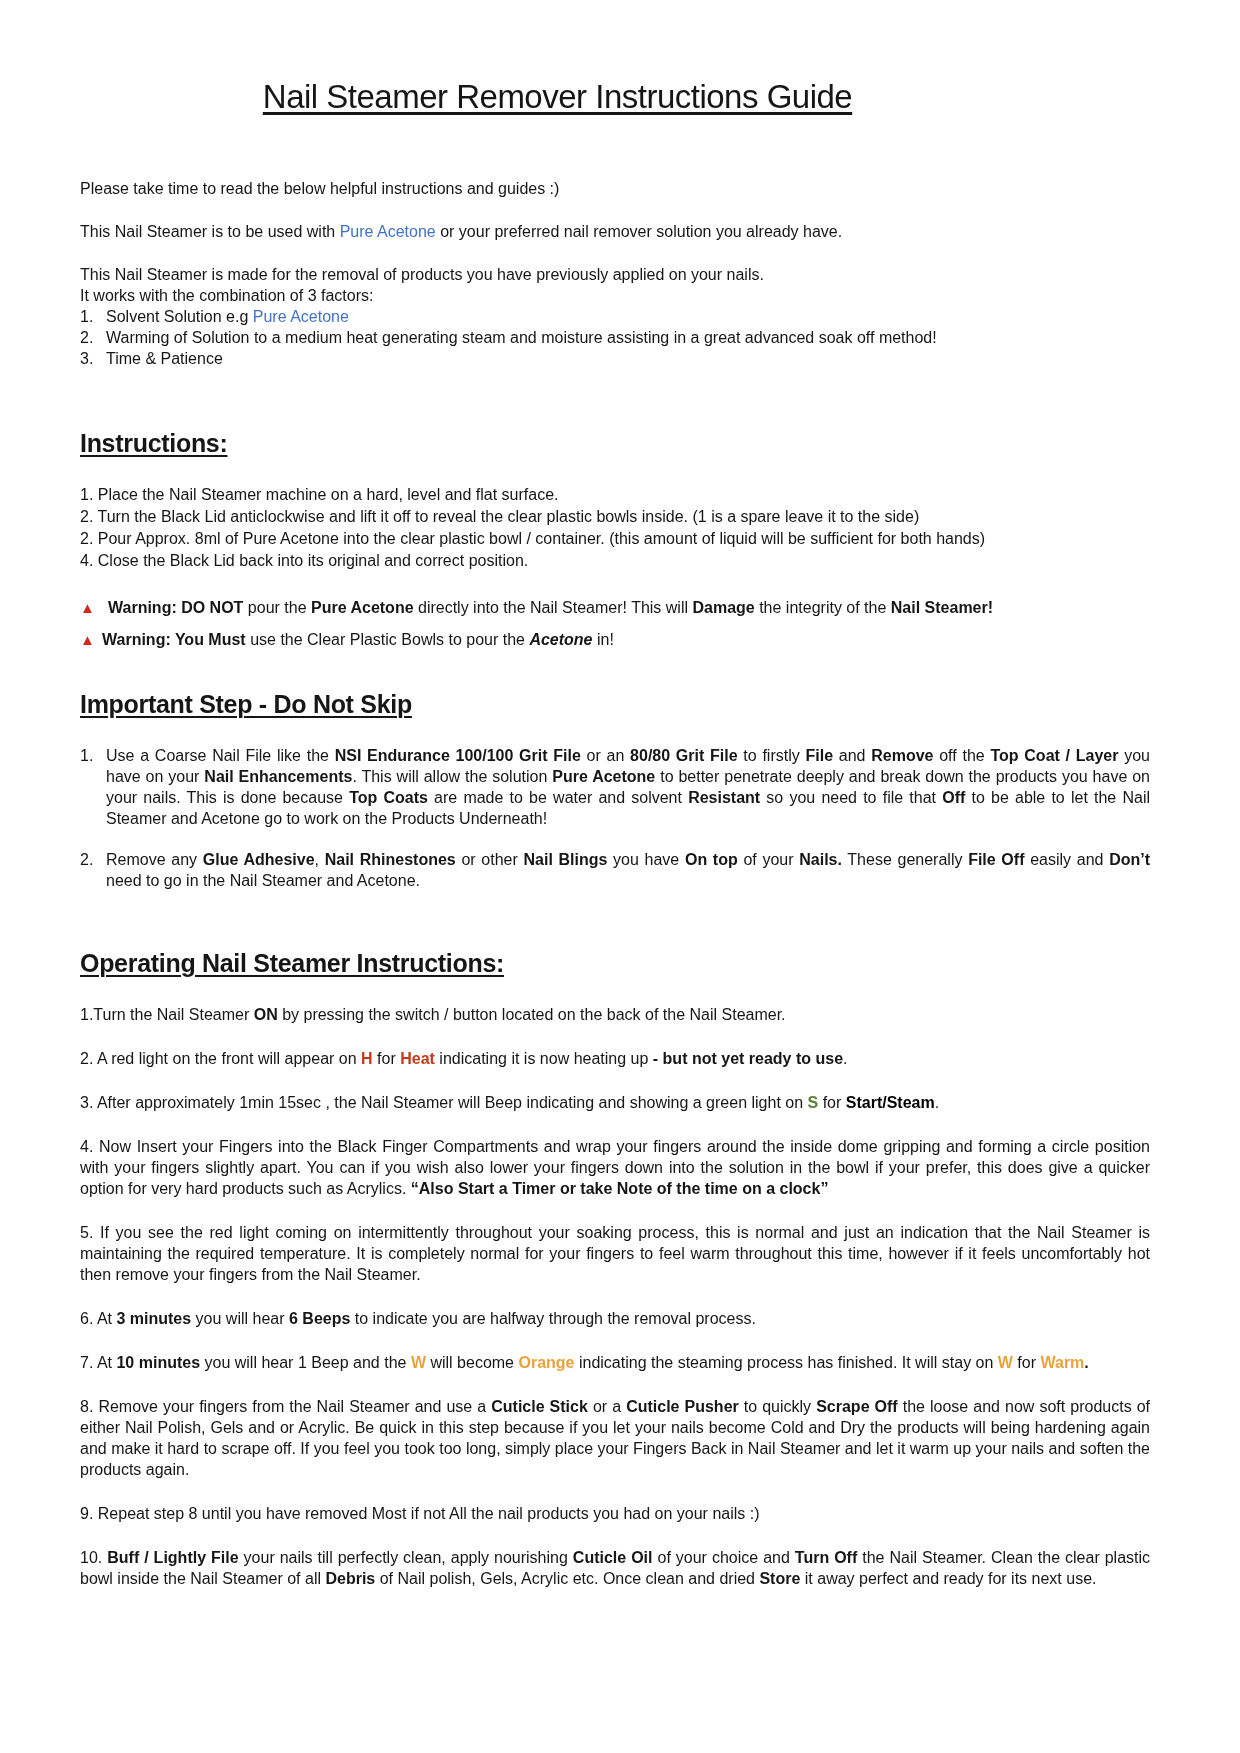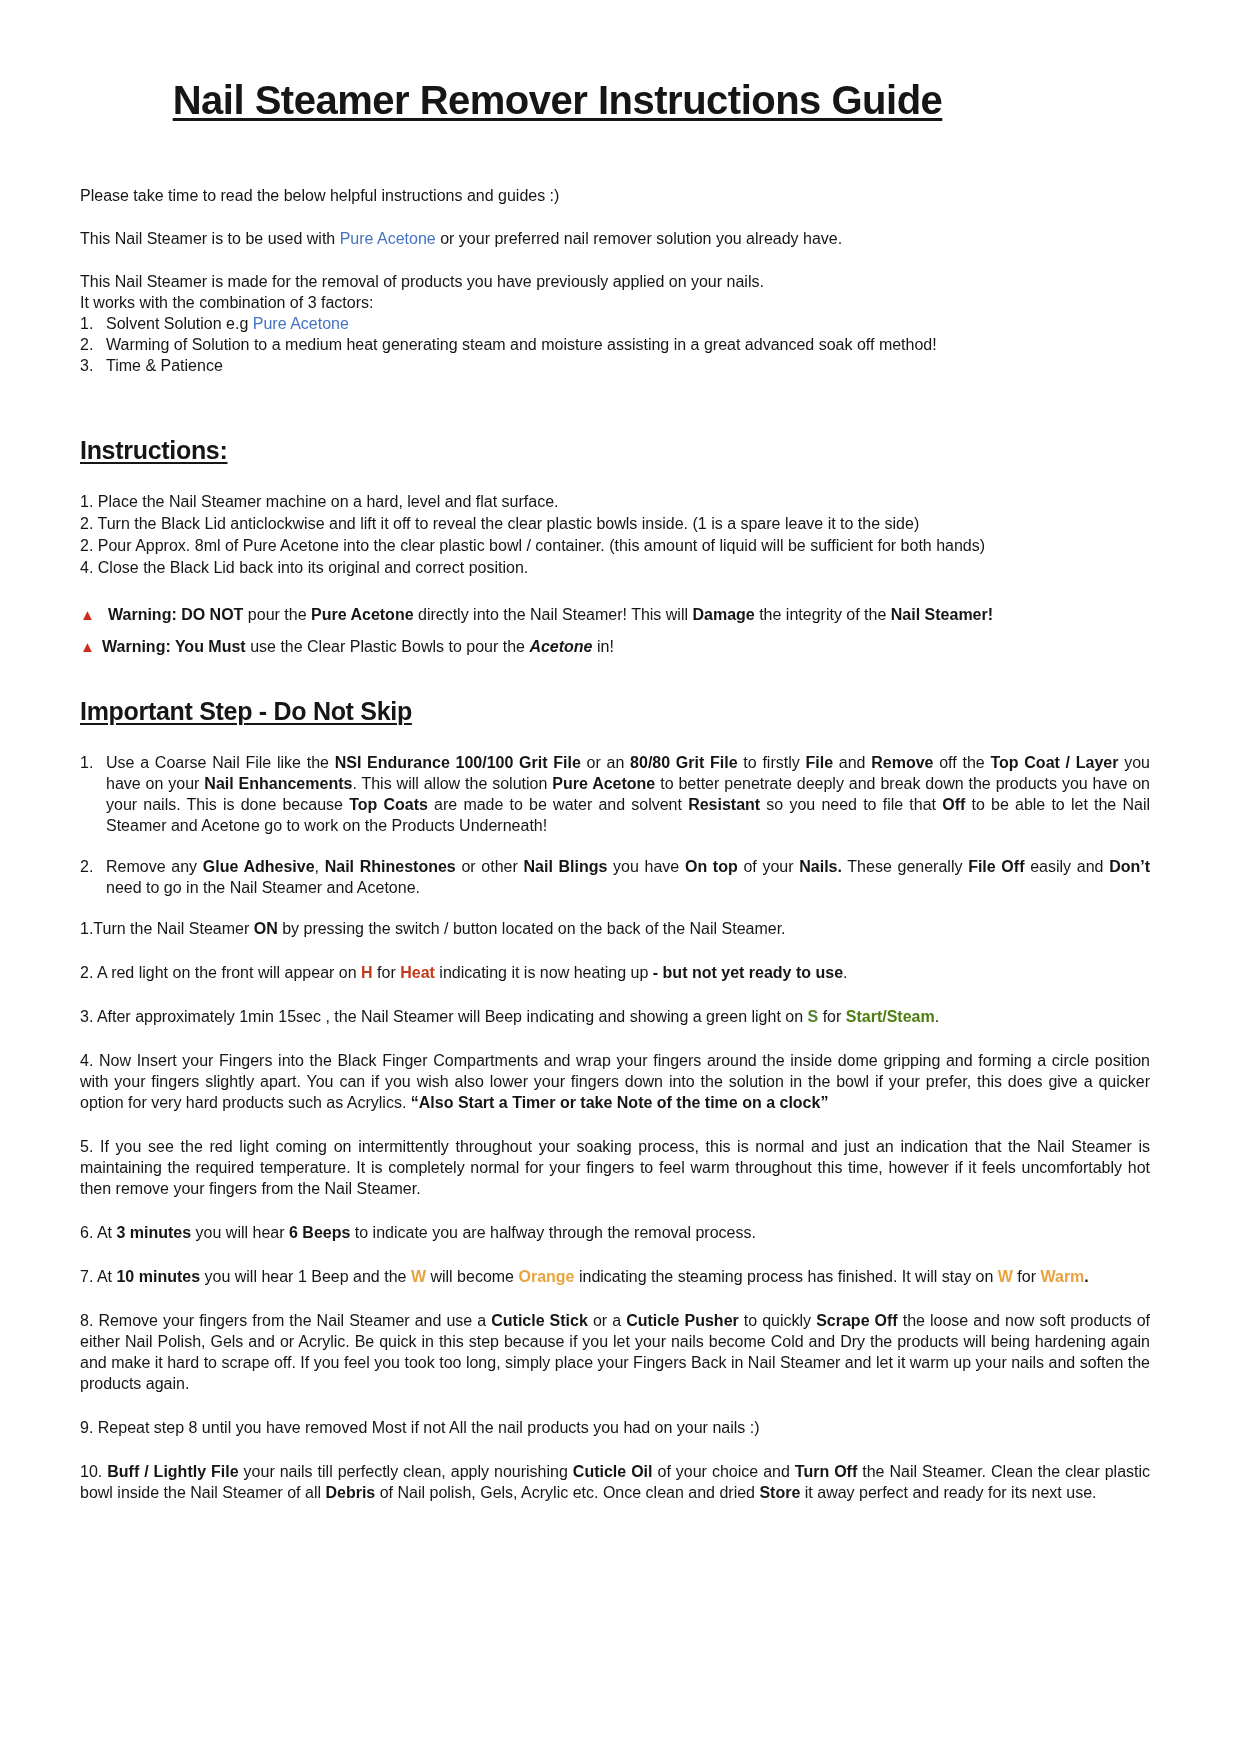--- a/index.html
+++ b/index.html
@@ -15,22 +15,22 @@
     overflow: hidden;
   }
   .page {
     box-sizing: border-box;
     width: 1240px;
     height: 1753px;
     padding: 78px 90px 0 80px;
     background: #ffffff;
   }
   .doc-title {
-    font-size: 40px;
-    font-weight: bold;
+    font-size: 33px;
+    font-weight: normal;
     text-align: center;
     text-decoration: underline;
     text-decoration-thickness: 3px;
     text-underline-offset: 4px;
     margin: 0 0 62px 0;
     padding-right: 115px;
     letter-spacing: -0.5px;
   }
   .p {
     font-size: 16px;
@@ -129,24 +129,25 @@
 
   <div class="numrow imp-item">
     <span class="num">1.</span>
     <span class="body just"><span>Use a Coarse Nail File like the </span><span style="font-weight: bold;">NSI Endurance 100/100 Grit File</span><span> or an </span><span style="font-weight: bold;">80/80 Grit File</span><span> to firstly </span><span style="font-weight: bold;">File</span><span> and </span><span style="font-weight: bold;">Remove</span><span> off the </span><span style="font-weight: bold;">Top Coat / Layer</span><span> you have on your </span><span style="font-weight: bold;">Nail Enhancements</span><span>. This will allow the solution </span><span style="font-weight: bold;">Pure Acetone</span><span> to better penetrate deeply and break down the products you have on your nails. This is done because </span><span style="font-weight: bold;">Top Coats</span><span> are made to be water and solvent </span><span style="font-weight: bold;">Resistant</span><span> so you need to file that </span><span style="font-weight: bold;">Off</span><span> to be able to let the Nail Steamer and Acetone go to work on the Products Underneath!</span></span>
   </div>
   <div class="numrow imp-item">
     <span class="num">2.</span>
     <span class="body just"><span>Remove any </span><span style="font-weight: bold;">Glue Adhesive</span><span>, </span><span style="font-weight: bold;">Nail Rhinestones</span><span> or other </span><span style="font-weight: bold;">Nail Blings</span><span> you have </span><span style="font-weight: bold;">On top</span><span> of your </span><span style="font-weight: bold;">Nails.</span><span> These generally </span><span style="font-weight: bold;">File Off</span><span> easily and </span><span style="font-weight: bold;">Don’t</span><span> need to go in the Nail Steamer and Acetone.</span></span>
   </div>
 
+  <h2 class="h2 mt-operating">Operating Nail Steamer Instructions:</h2>
 
   <p class="p op-step"><span>1.Turn the Nail Steamer </span><span style="font-weight: bold;">ON</span><span> by pressing the switch / button located on the back of the Nail Steamer.</span></p>
   <p class="p op-step"><span>2. A red light on the front will appear on </span><span style="font-weight: bold; color: rgb(196, 59, 28);">H</span><span> for </span><span style="font-weight: bold; color: rgb(196, 59, 28);">Heat</span><span> indicating it is now heating up </span><span style="font-weight: bold;">- but not yet ready to use</span><span>.</span></p>
-  <p class="p op-step"><span>3. After approximately </span><span style="font-weight: normal; text-align: center;">1min 15sec</span><span> , the Nail Steamer will Beep indicating and showing a green light on </span><span style="font-weight: bold; color: rgb(83, 129, 53);">S</span><span> for </span><span style="font-weight: bold; color: #4d7c0f;">Start/Steam</span><span>.</span></p>
+  <p class="p op-step"><span>3. After approximately </span><span style="font-weight: normal; text-align: center;">1min 15sec</span><span> , the Nail Steamer will Beep indicating and showing a green light on </span><span style="font-weight: bold; color: rgb(83, 129, 53);">S</span><span> for </span><span style="font-weight: bold; color: #000000;">Start/Steam</span><span>.</span></p>
   <p class="p op-step just"><span>4. Now Insert your Fingers into the Black Finger Compartments and wrap your fingers around the inside dome gripping and forming a circle position with your fingers slightly apart. You can if you wish also lower your fingers down into the solution in the bowl if your prefer, this does give a quicker option for very hard products such as Acrylics. </span><span style="font-weight: bold;">“Also Start a Timer or take Note of the time on a clock”</span></p>
   <p class="p op-step just"><span>5. If you see the red light coming on intermittently throughout your soaking process, this is normal and just an indication that the Nail Steamer is maintaining the required temperature. It is completely normal for your fingers to feel warm throughout this time, however if it feels uncomfortably hot then remove your fingers from the Nail Steamer.</span></p>
   <p class="p op-step"><span>6. At </span><span style="font-weight: bold;">3 minutes</span><span> you will hear </span><span style="font-weight: bold;">6 Beeps</span><span> to indicate you are halfway through the removal process.</span></p>
   <p class="p op-step"><span>7. At </span><span style="font-weight: bold;">10 minutes</span><span> you will hear 1 Beep and the </span><span style="font-weight: bold; color: rgb(232, 163, 61);">W</span><span> will become </span><span style="font-weight: bold; color: rgb(232, 163, 61);">Orange</span><span> indicating the steaming process has finished. It will stay on </span><span style="font-weight: bold; color: rgb(232, 163, 61);">W</span><span> for </span><span style="font-weight: bold; color: rgb(232, 163, 61);">Warm</span><span style="font-weight: bold;">.</span></p>
   <p class="p op-step just"><span>8. Remove your fingers from the Nail Steamer and use a </span><span style="font-weight: bold;">Cuticle Stick</span><span> or a </span><span style="font-weight: bold;">Cuticle Pusher</span><span> to quickly </span><span style="font-weight: bold;">Scrape Off</span><span> the loose and now soft products of either Nail Polish, Gels and or Acrylic. Be quick in this step because if you let your nails become Cold and Dry the products will being hardening again and make it hard to scrape off. If you feel you took too long, simply place your Fingers Back in Nail Steamer and let it warm up your nails and soften the products again.</span></p>
   <p class="p op-step"><span>9. Repeat step 8 until you have removed Most if not All the nail products you had on your nails :)</span></p>
   <p class="p op-step just"><span>10. </span><span style="font-weight: bold;">Buff / Lightly File</span><span> your nails till perfectly clean, apply nourishing </span><span style="font-weight: bold;">Cuticle Oil</span><span> of your choice and </span><span style="font-weight: bold;">Turn Off</span><span> the Nail Steamer. Clean the clear plastic bowl inside the Nail Steamer of all </span><span style="font-weight: bold;">Debris</span><span> of Nail polish, Gels, Acrylic etc. Once clean and dried </span><span style="font-weight: bold;">Store</span><span> it away perfect and ready for its next use.</span></p>
 
 </div>
 

